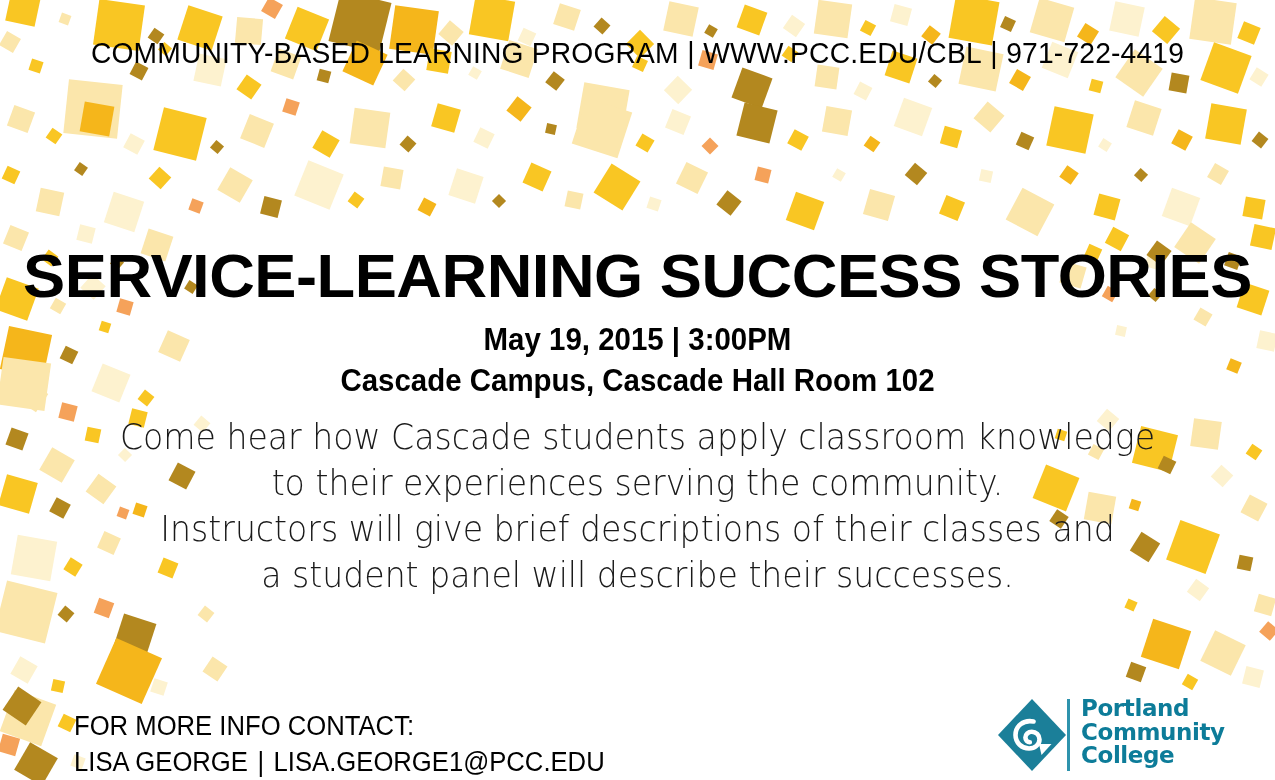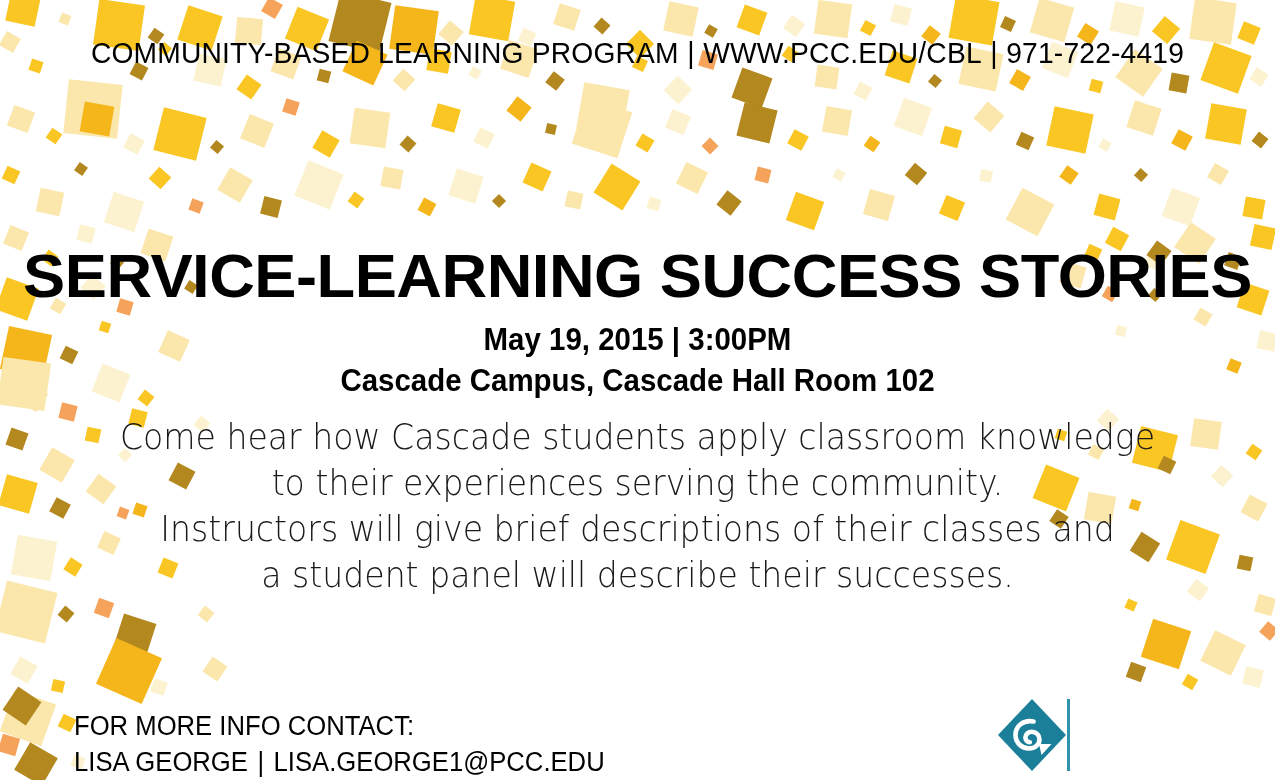--- a/index.html
+++ b/index.html
@@ -406,16 +406,21 @@
                      C 40 51.5, 44.5 47.5, 44.5 42.5
                      C 44.5 38, 41 34.8, 36.8 34.8
                      C 33.2 34.8, 30.4 37.4, 30.4 40.6
                      C 30.4 43.2, 32.4 45.2, 34.8 45.2"></path>
           </g>
           <path d="M44 47 L56.5 47 L46.5 58 Z" fill="#ffffff"></path>
           <path d="M41.5 49.5 L60 49.5 L60 37 L70.5 47.5 L41 74 Z" fill="#1b7f99" opacity="0"></path>
         </svg>
       </div>
       <div class="divider"></div>
+      <div class="wordmark">
+        <div>Portland</div>
+        <div>Community</div>
+        <div>College</div>
+      </div>
     </div>
 
   </div>
 </div>
 
 </body></html>

